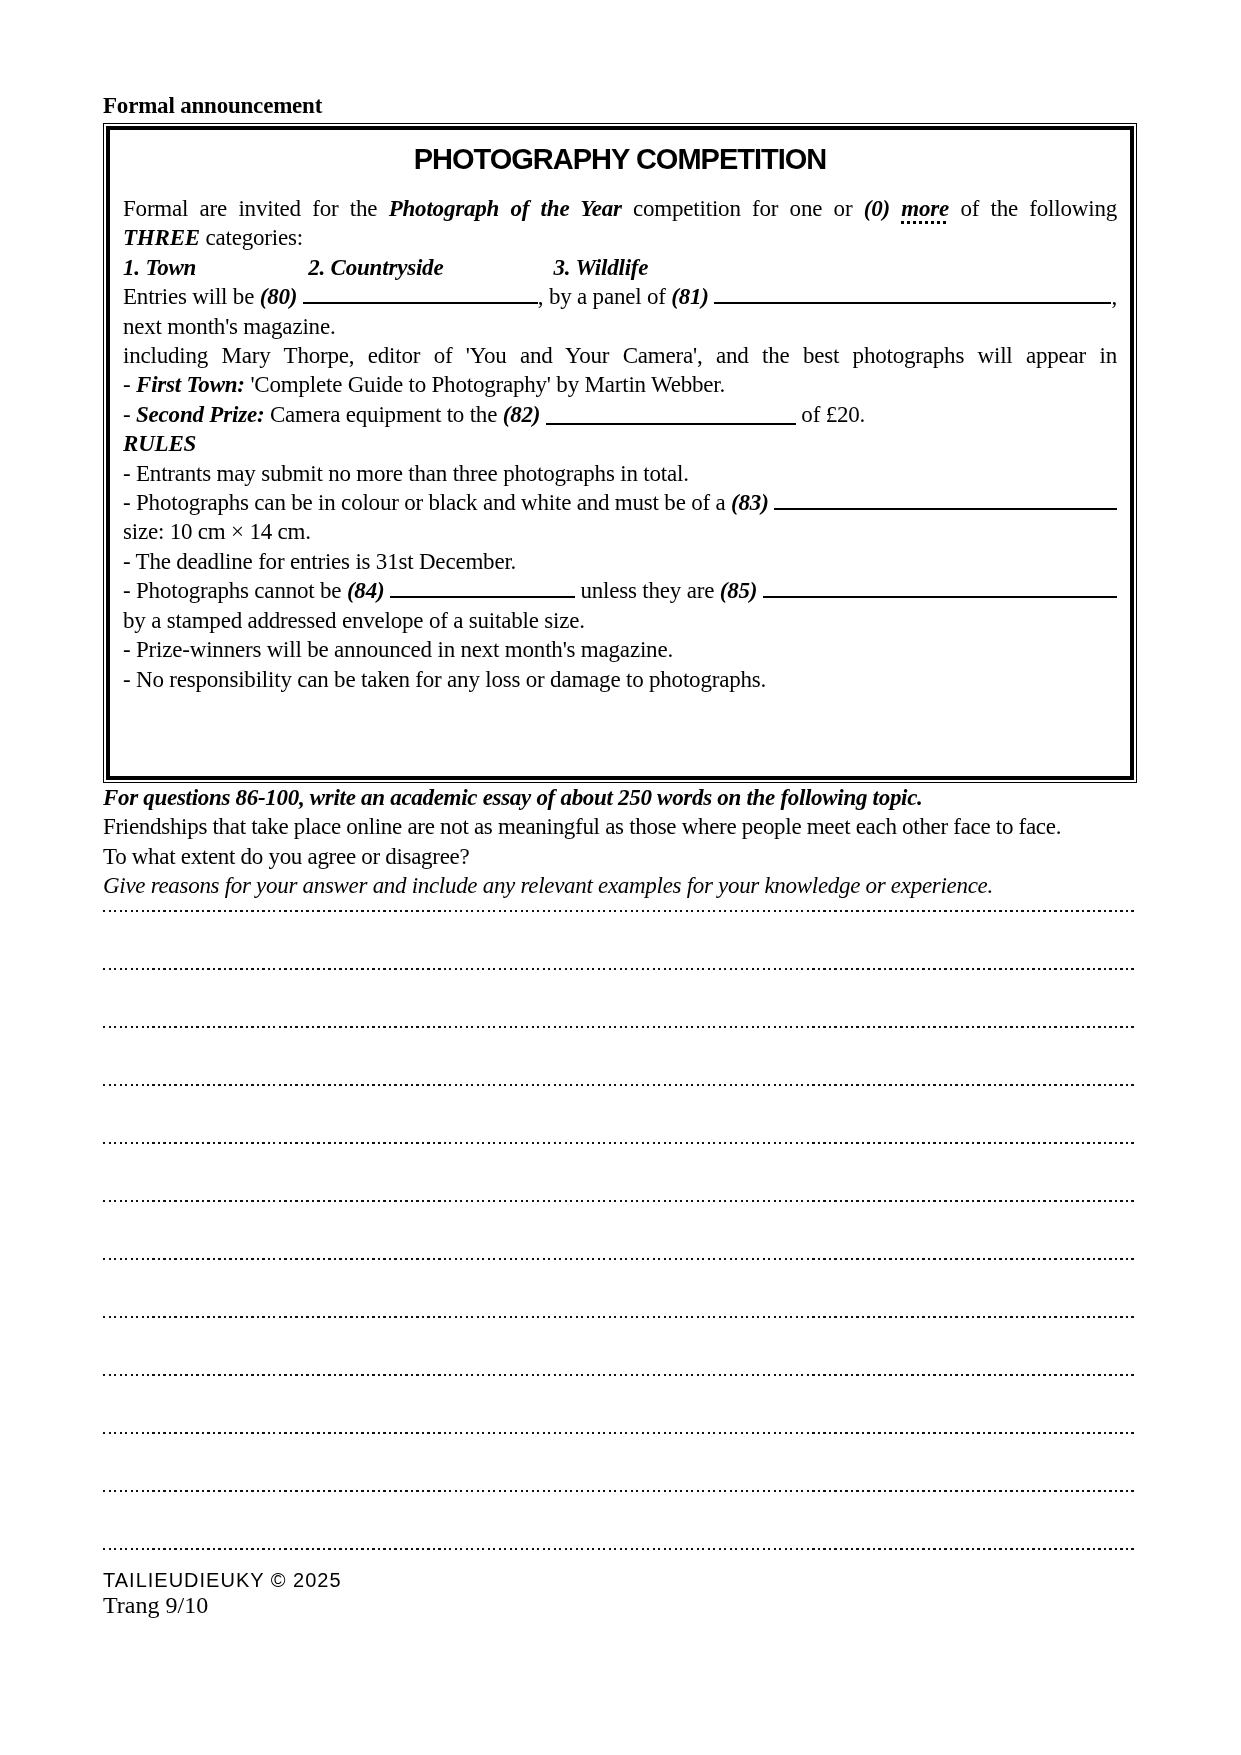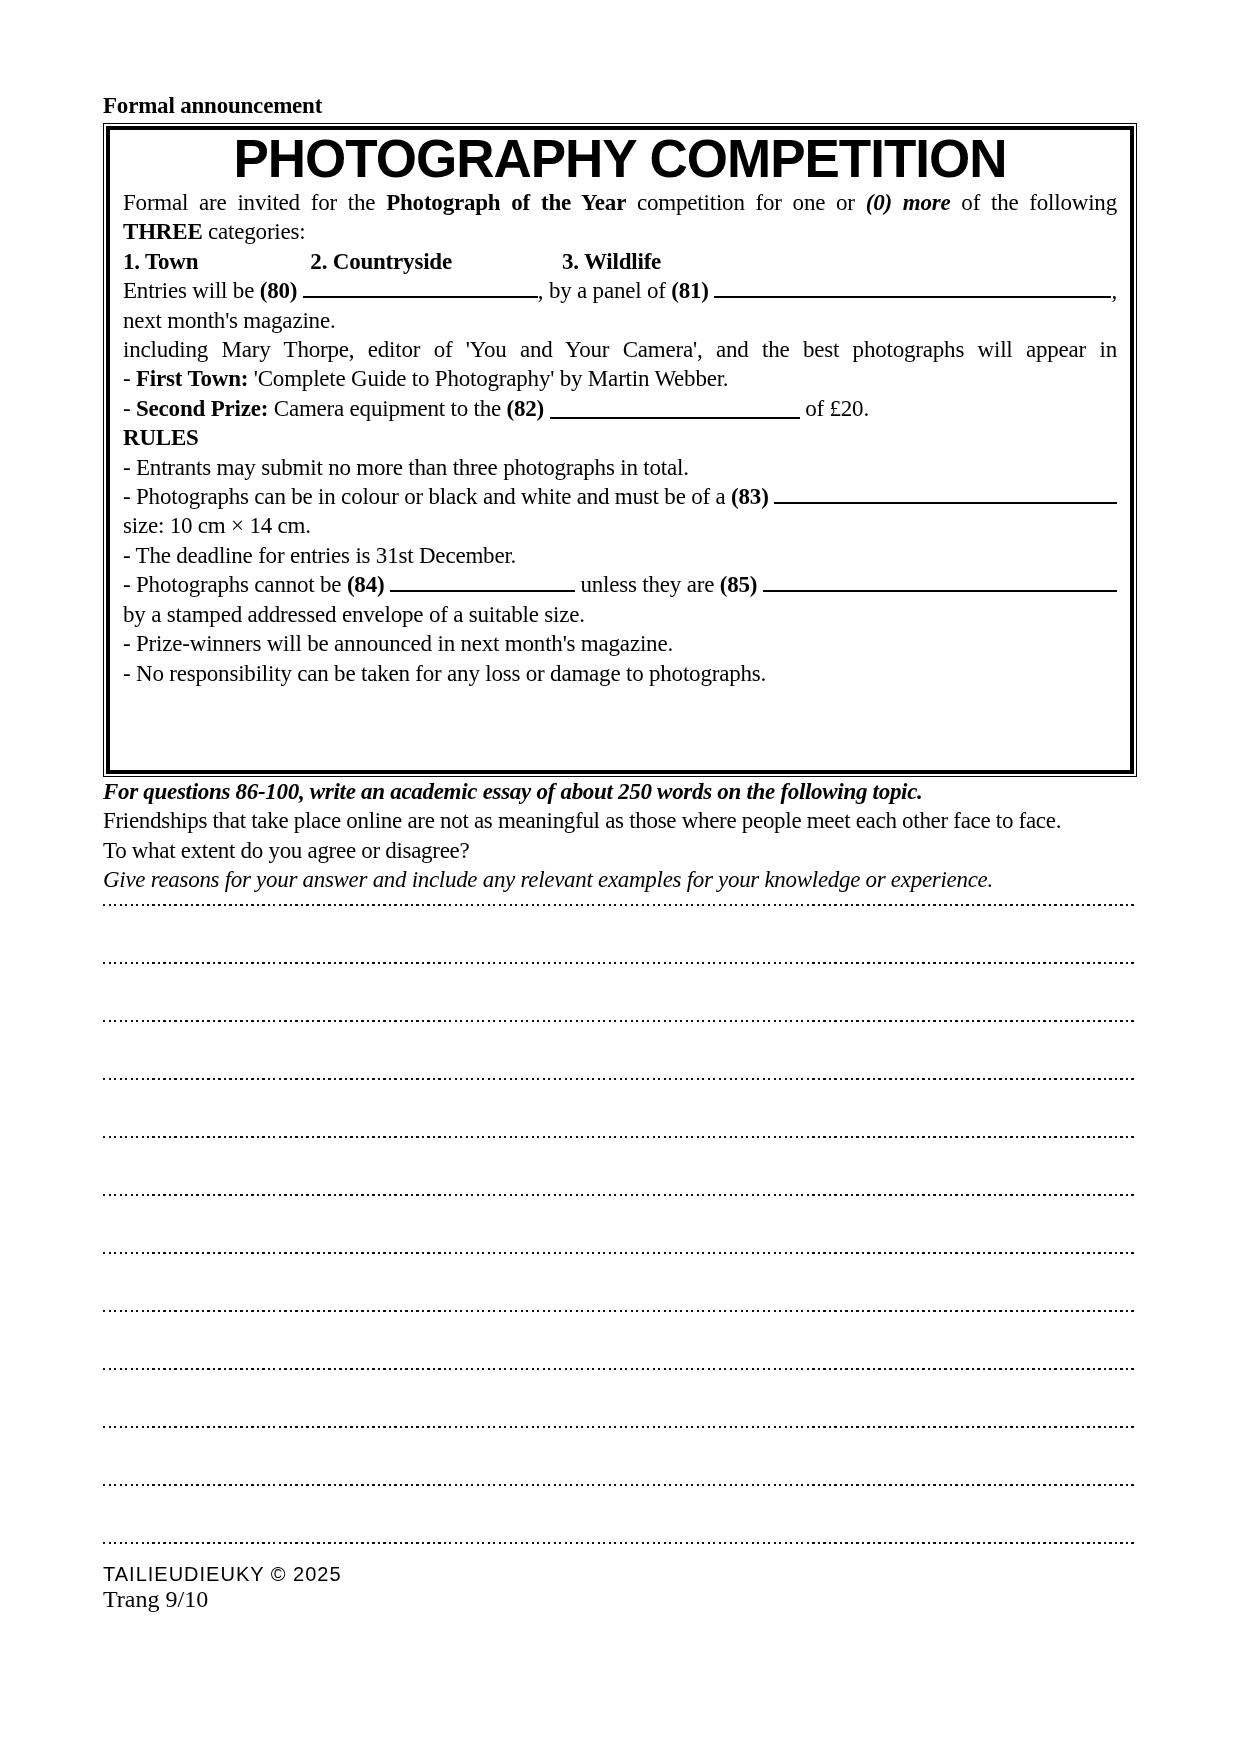--- a/index.html
+++ b/index.html
@@ -19,37 +19,38 @@
     line-height:26px;
     margin-bottom:4px;
     letter-spacing:-0.2px;
   }
   
   .box-outer{border:1px solid #000;padding:2px;}
   .box-inner{border:4px solid #000;padding:6px 13px 82px 13px;}
   .box-title{
     font-family:"Liberation Sans", sans-serif;
     font-weight:bold;
-    font-size:53px;
+    font-size:29px;
     line-height:46px;
     letter-spacing:-1px;
     text-align:center;
-    margin-bottom:6px;
+    margin-bottom:12px;
   }
   .line{
     font-size:23px;
     line-height:29.4px;
     letter-spacing:-0.2px;
   }
   .line.j{text-align:justify;text-align-last:justify;}
   .line.flex{display:flex;align-items:baseline;}
   .line.flex .seg{white-space:pre;flex:0 0 auto;}
-  .seg.b{font-weight:bold;}
+  .seg.b{font-weight:bold;font-style:italic;}
   .seg.i{font-style:italic;}
   .seg.du{
+    text-decoration:underline;
     text-decoration-style:dotted;
     text-decoration-thickness:2.5px;
     text-underline-offset:5px;
   }
   .gap{display:inline-block;}
   .blank{
     display:inline-block;
     border-bottom:2px solid #000;
     height:20px;
     margin-bottom:-3px;

